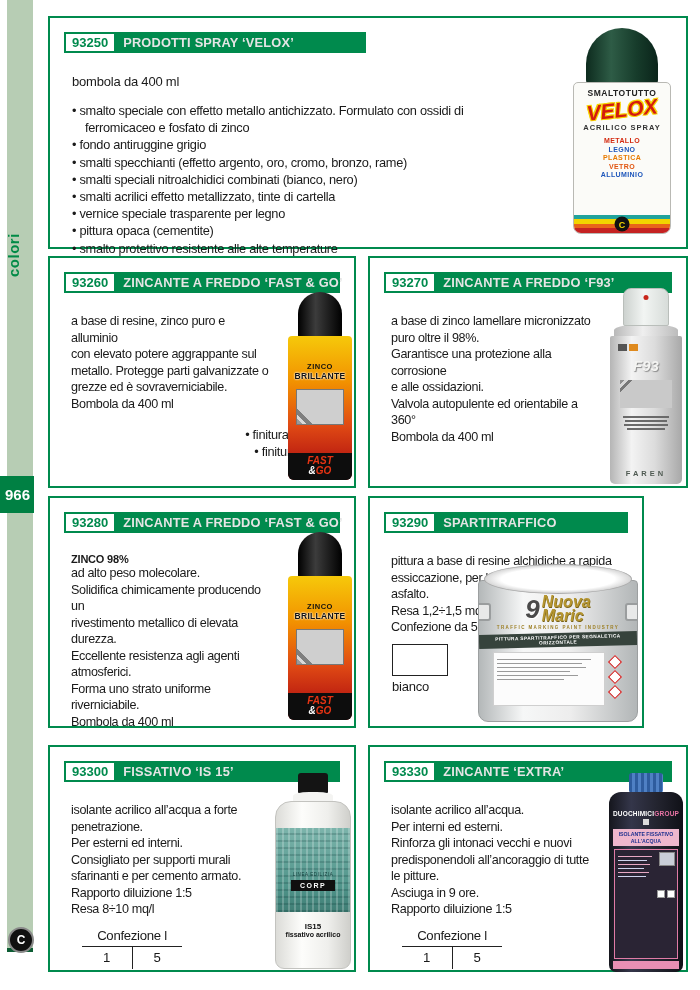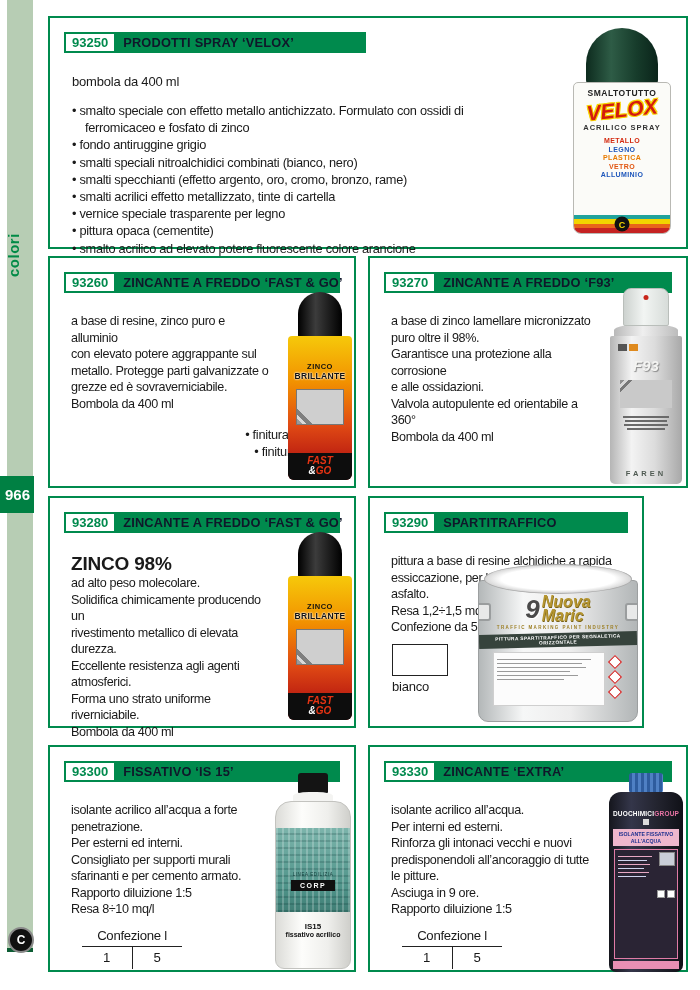--- a/index.html
+++ b/index.html
@@ -19,25 +19,25 @@
   .corner-logo{position:absolute;left:8px;top:927px;width:22px;height:22px;border-radius:50%;
                background:#101010;border:2px solid #8a8a8a;color:#fff;font-weight:800;
                font-size:12px;display:flex;align-items:center;justify-content:center;}
 
   
   .pbox{position:absolute;border:2px solid #008a4d;box-sizing:border-box;background:#fff;}
   .phead{margin:14px;height:21px;background:#008a4d;display:flex;align-items:center;}
   .phead.narrow{width:302px;}
   .pcode{background:#fff;color:#008a4d;font-weight:bold;font-size:13px;line-height:17px;
          padding:0 6px;margin-left:2px;}
-  .ptitle{color:#0f172a;font-weight:bold;font-size:12.8px;margin-left:9px;letter-spacing:.2px;white-space:nowrap;}
+  .ptitle{color:#e5e5e5;font-weight:bold;font-size:12.8px;margin-left:9px;letter-spacing:.2px;white-space:nowrap;}
   .pbody{position:relative;padding:4px 20px;font-size:12.8px;}
   .desc{white-space:pre-line;line-height:16.5px;letter-spacing:-.35px;font-size:12.6px;margin:2px 0 0 1px;}
   .desc.narrowed{margin-right:62px;}
-  .lead{font-weight:bold;font-size:19px;letter-spacing:-.2px;margin:2px 0 0 1px;}
+  .lead{font-weight:bold;font-size:11px;letter-spacing:-.2px;margin:2px 0 0 1px;}
   .intro{margin:3px 0 0 2px;font-size:13px;letter-spacing:-.2px;}
   ul.bullets{list-style:none;margin:13px 0 0 2px;padding:0;max-width:458px;}
   ul.bullets li{padding-left:13px;text-indent:-13px;line-height:17.2px;
                 font-size:12.8px;letter-spacing:-.3px;}
   ul.bullets li::before{content:"• ";}
   ul.bullets.tight{margin-top:14px;text-align:right;}
 
   
   .swatches{display:flex;gap:34px;margin:8px 0 0 2px;}
   .swatch{display:flex;flex-direction:column;}
@@ -201,26 +201,25 @@
   <section class="pbox" style="left:48px;top:16px;width:640px;height:233px;">
     <header class="phead narrow">
       <span class="pcode">93250</span>
       <span class="ptitle">PRODOTTI SPRAY ‘VELOX’</span>
     </header>
     <div class="pbody">
       <p class="intro">bombola da 400 ml</p>
       <ul class="bullets">
           <li>smalto speciale con effetto metallo antichizzato. Formulato con ossidi di ferromicaceo e fosfato di zinco</li>
           <li>fondo antiruggine grigio</li>
+          <li>smalti specchianti (effetto argento, oro, cromo, bronzo, rame)</li>
           <li>smalti speciali nitroalchidici combinati (bianco, nero)</li>
-          <li>smalti specchianti (effetto argento, oro, cromo, bronzo, rame)</li>
           <li>smalti acrilici effetto metallizzato, tinte di cartella</li>
           <li>vernice speciale trasparente per legno</li>
           <li>pittura opaca (cementite)</li>
-          <li>smalto acrilico ad elevato potere fluorescente colore arancione</li>
           <li>smalto protettivo resistente alle alte temperature</li>
           <li>smalto alluminio ruote</li>
         </ul>
     </div>
     <div class="img velox">
       <div class="cap"></div>
       <div class="body">
         <div class="t1">SMALTOTUTTO</div>
         <div class="t2">VELOX</div>
         <div class="t3">ACRILICO SPRAY</div>

